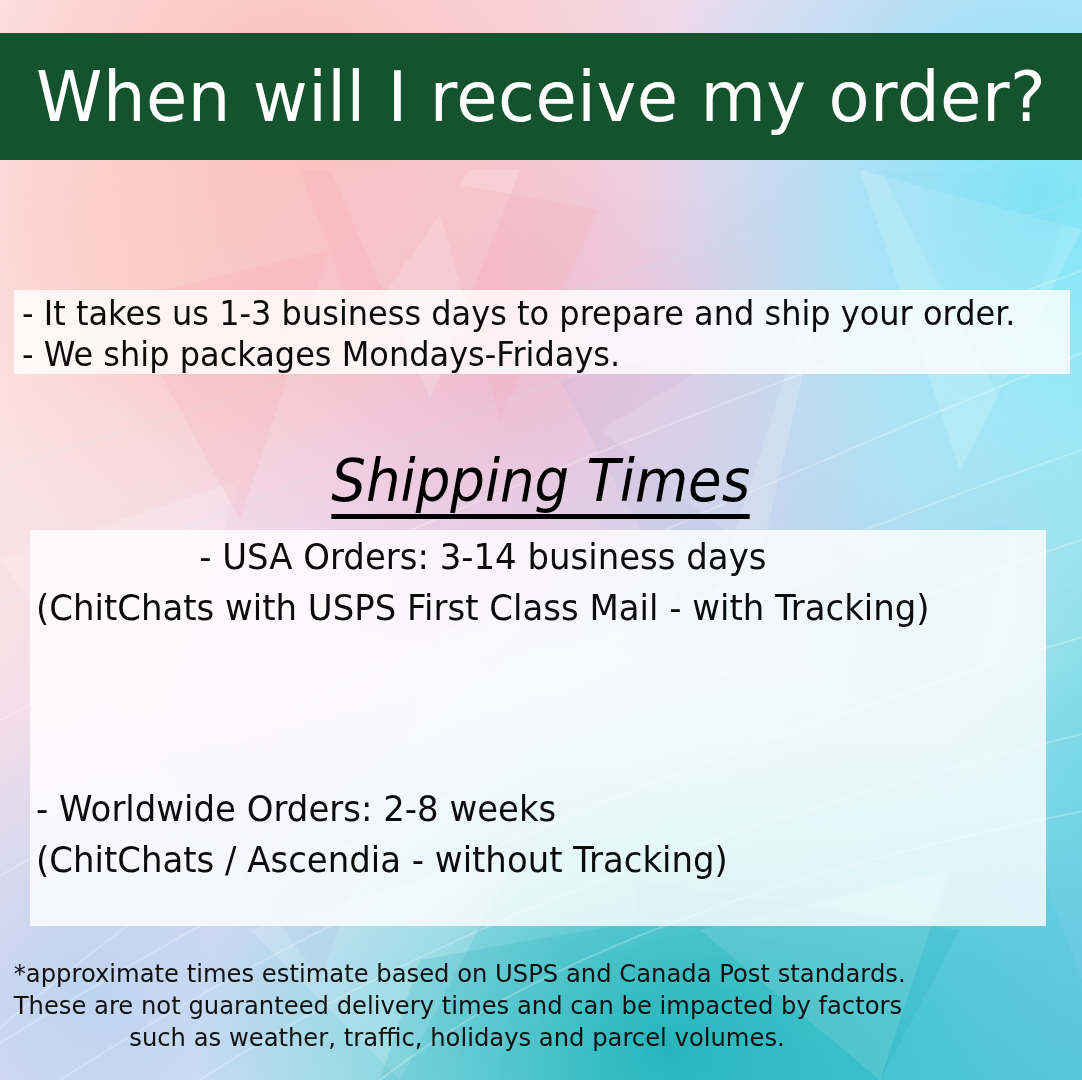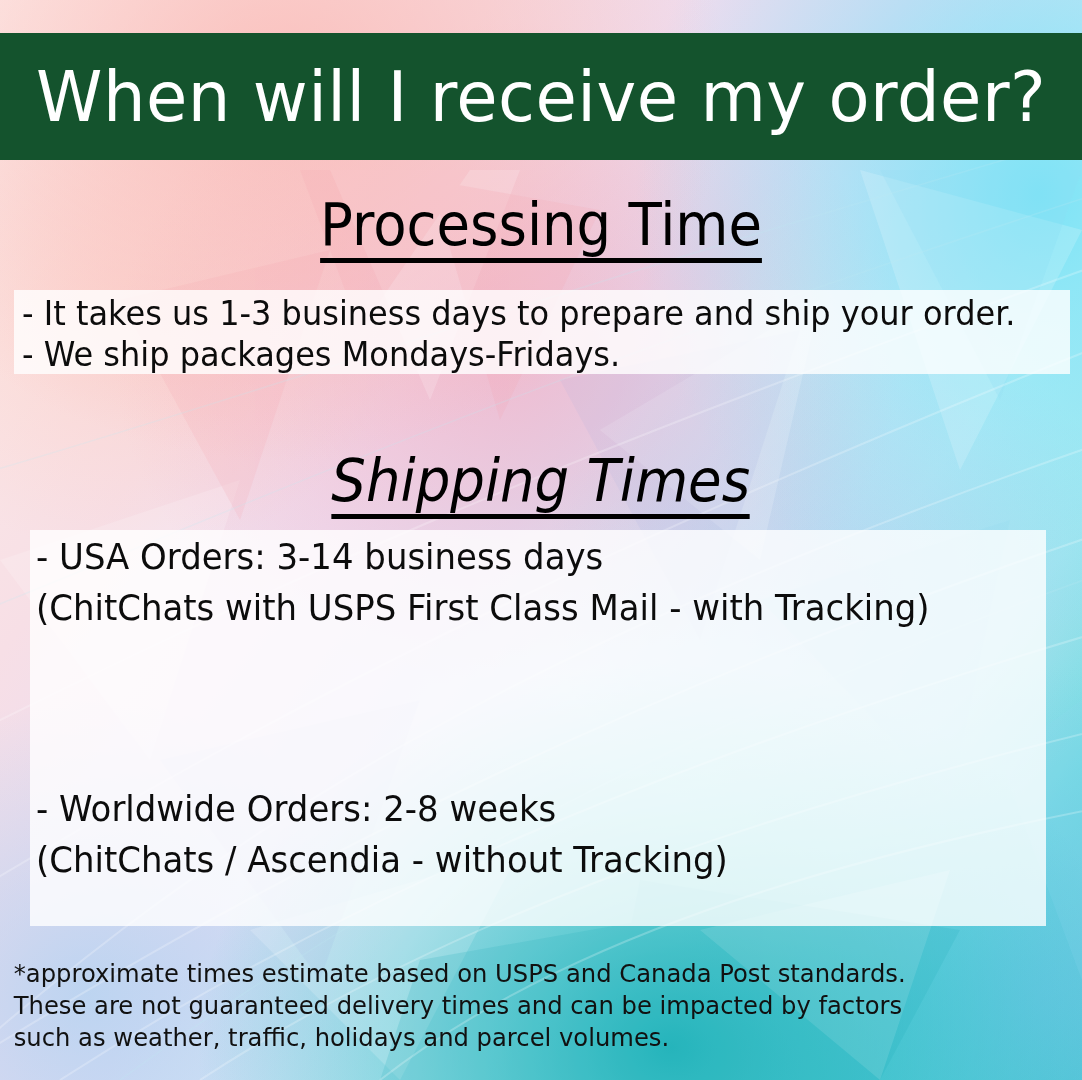--- a/index.html
+++ b/index.html
@@ -121,39 +121,40 @@
     line-height: 41px;
     white-space: nowrap;
     transform: scaleX(0.97);
     transform-origin: left center;
   }
   .proc-line { left: 22px; }
   #proc-line-0 { top: 293px; }
   #proc-line-1 { top: 334px; }
 
   .ship-group { position: absolute; left: 36px; }
-  #ship-group-0 { top: 532px; }
+  #ship-group-0 { top: 532px; text-align: center; }
   #ship-group-1 { top: 682px; }
   #ship-group-2 { top: 784px; }
   .ship-line {
     color: #0c0c0c;
     font-size: 35px;
     line-height: 51px;
     white-space: nowrap;
     transform: scaleX(0.97);
     transform-origin: left center;
   }
   .ship-line.sub { margin-left: 0; }
 
   
   .footnote {
     position: absolute;
     left: 0;
     top: 958px;
     width: 914px;
+    text-align: center;
     color: #111111;
     font-size: 25px;
     line-height: 32px;
   }
   .footnote div { white-space: nowrap; transform: scaleX(0.97); }
 </style>
 </head>
 <body>
 
 <div id="page">
@@ -205,23 +206,20 @@
       <path d="M-40,620 C 260,500 520,380 1140,180"></path>
       <path d="M-40,480 C 240,400 520,300 1140,120"></path>
       <path d="M120,1080 C 420,860 740,700 1140,560"></path>
     </g>
   </svg>
 
   <div class="banner">
     <div class="banner-title">When will I receive my order?</div>
   </div>
 
-  <div class="heading" id="heading-processing">
-    <span>Processing Time</span>
-  </div>
 
   <div class="panel" id="panel-processing"></div>
 
   <div class="body-text proc-line" id="proc-line-0">- It takes us 1-3 business days to prepare and ship your order.</div>
   <div class="body-text proc-line" id="proc-line-1">- We ship packages Mondays-Fridays.</div>
 
   <div class="heading" id="heading-shipping">
     <span>Shipping Times</span>
   </div>
 

